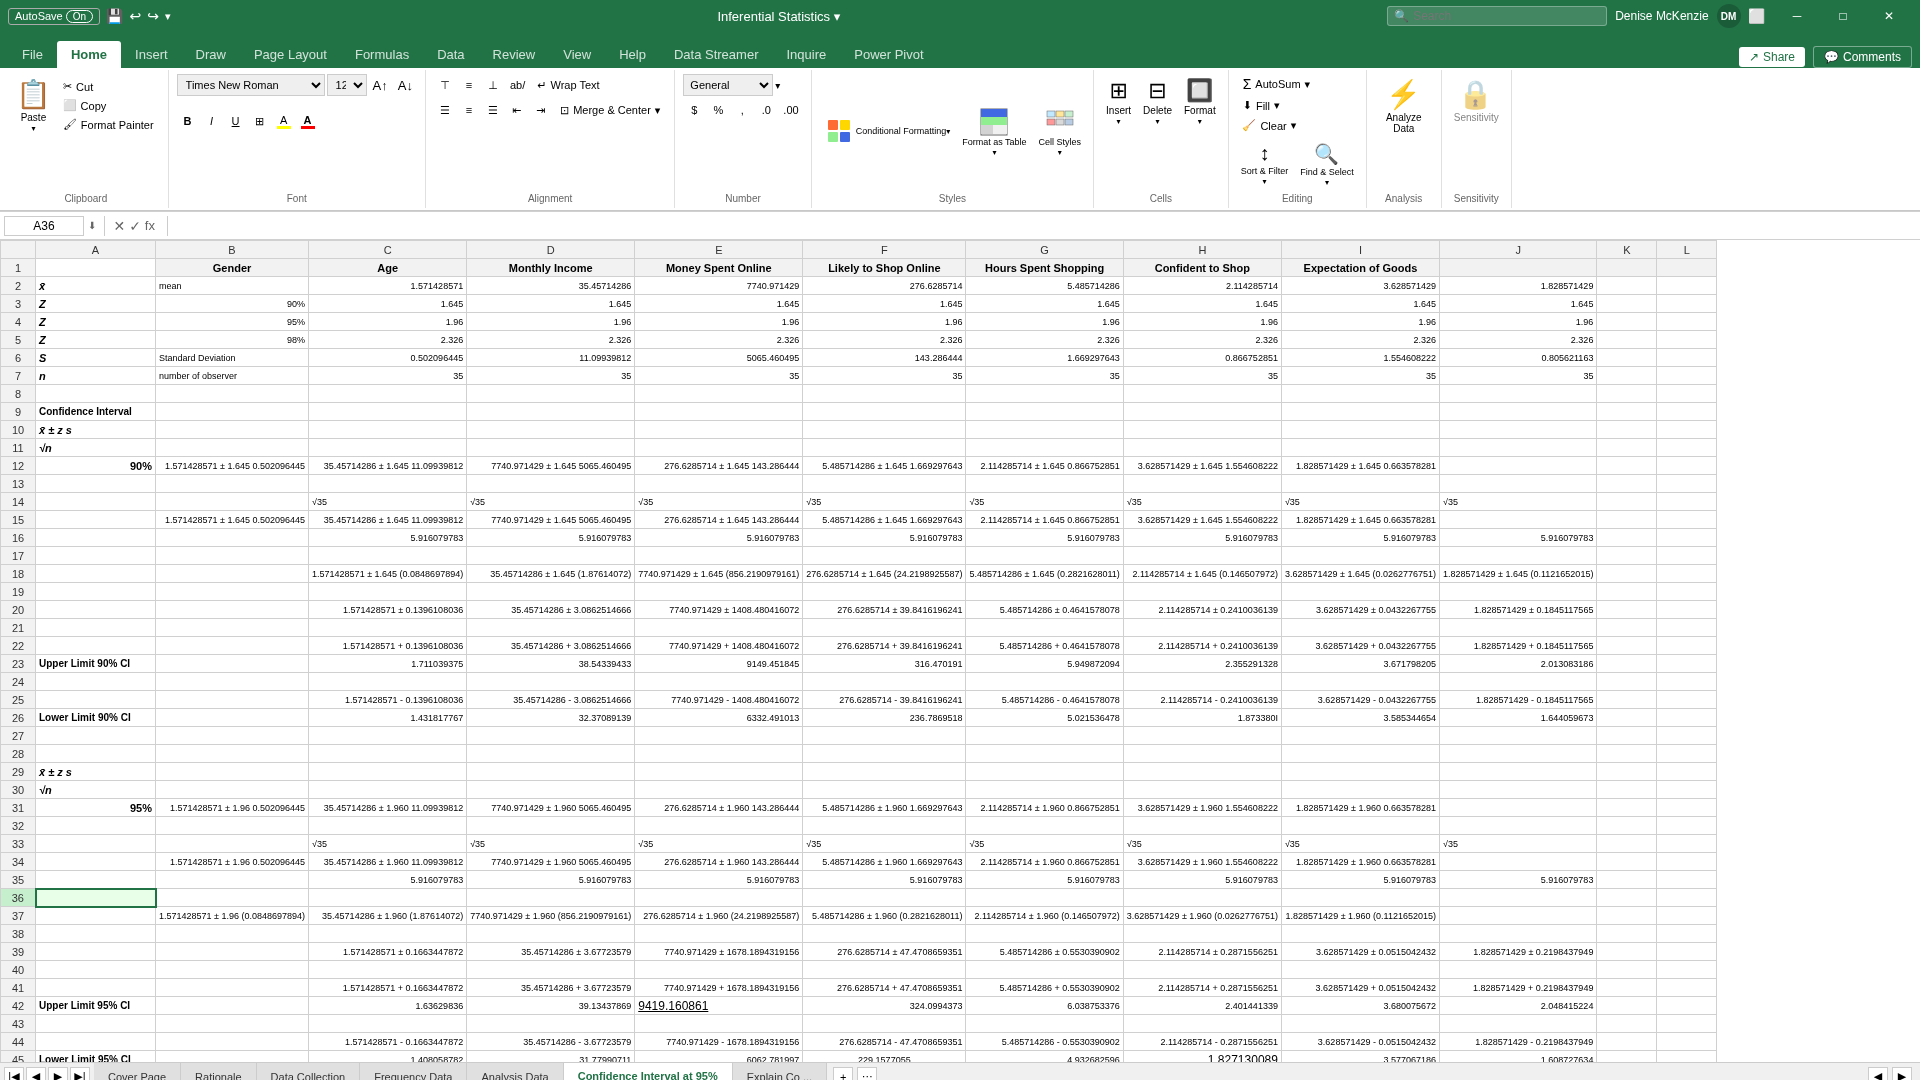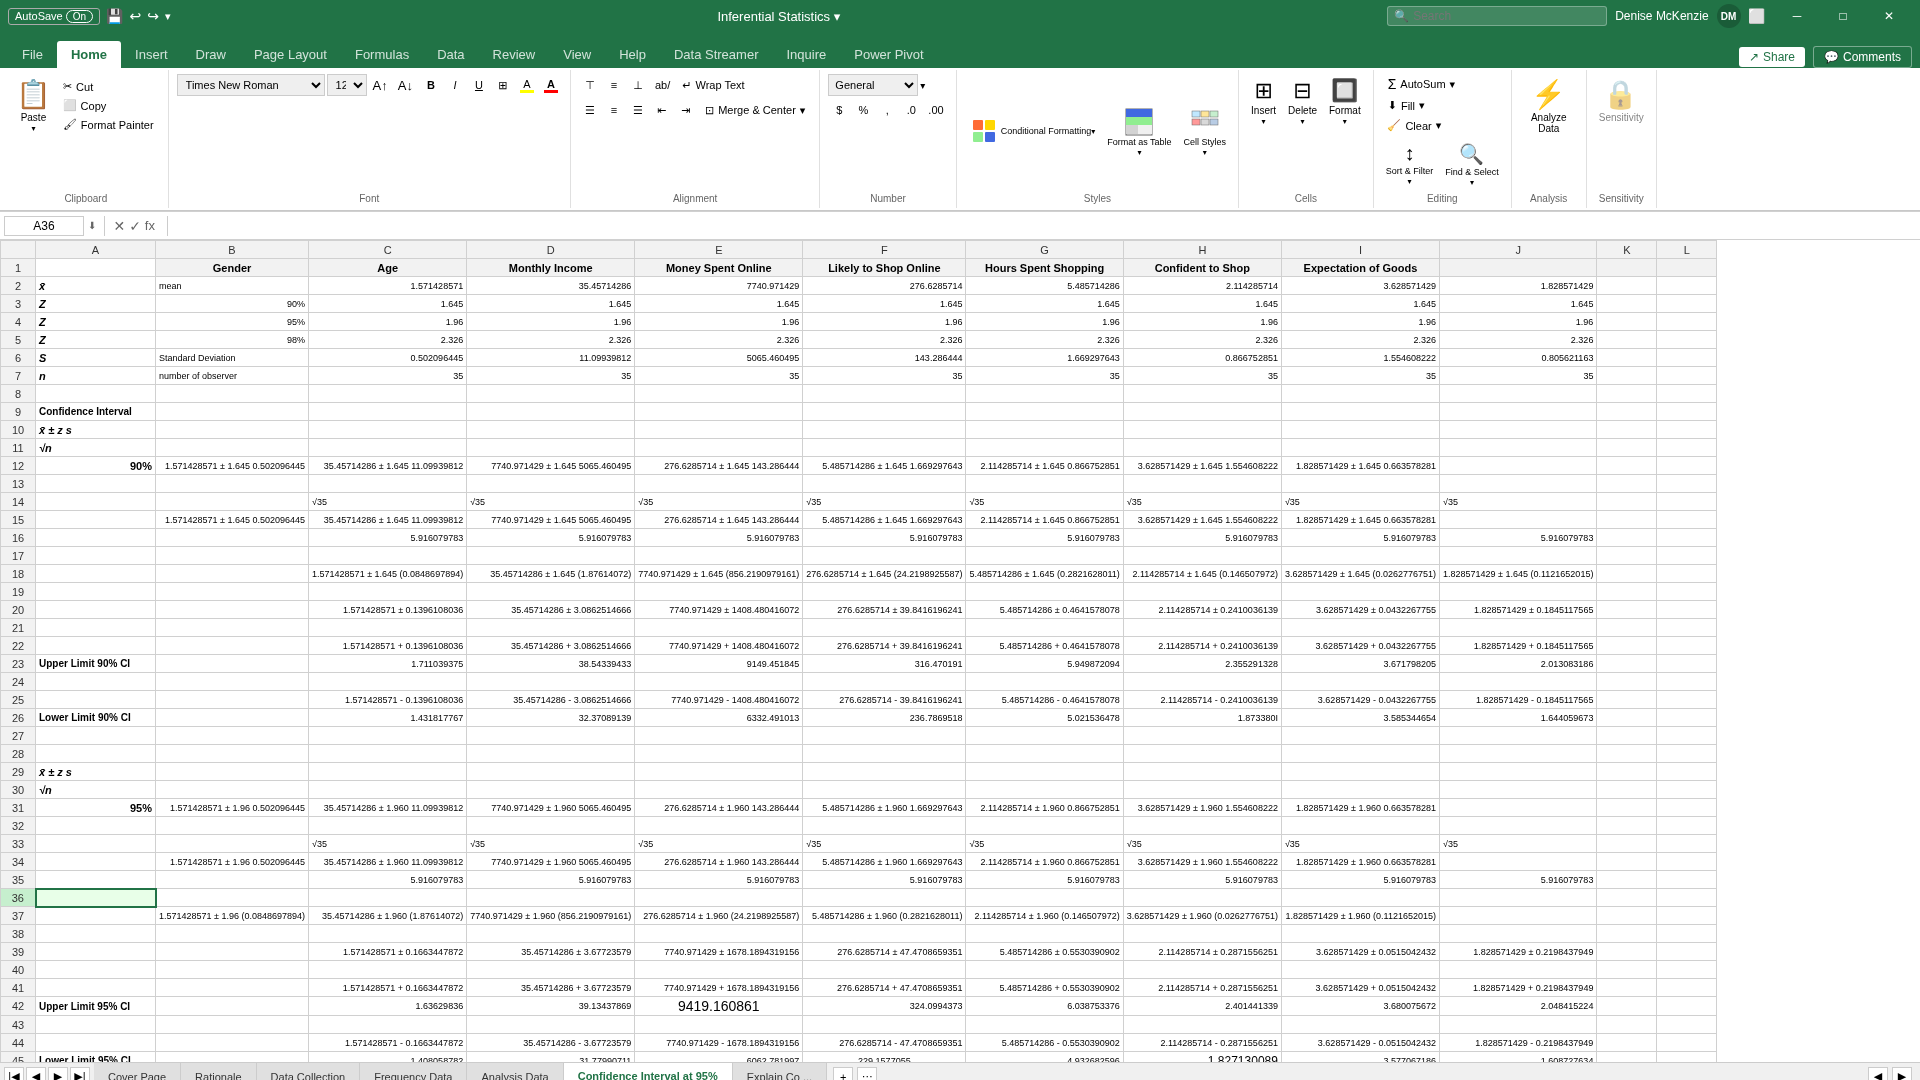--- a/index.html
+++ b/index.html
@@ -176,21 +176,21 @@
               <span>🖌</span>
               <span>Format Painter</span>
             </div>
           </div>
         </div>
       </div>
       <div class="ribbon-group-label">Clipboard</div>
     </div>
 
     <div class="ribbon-group">
-      <div class="ribbon-group-content" style="flex-direction:row;gap:3px;">
+      <div class="ribbon-group-content" style="flex-direction:column;gap:14px;">
         <div class="toolbar-row">
           <select class="font-selector">
             <option>Times New Roman</option>
           </select>
           <select class="font-size-selector">
             <option>12</option>
           </select>
           <div class="tb-btn" style="font-size:13px;">A↑</div>
           <div class="tb-btn" style="font-size:13px;">A↓</div>
         </div>
@@ -1044,21 +1044,21 @@
             <td style="font-size: 9px; text-align: right;">1.828571429 + 0.2198437949</td>
             <td style="font-size: 9px;"></td>
             <td style="font-size: 9px;"></td>
           </tr>
           <tr>
             <th class="row-header">42</th>
             <td style="font-weight: bold; font-size: 10px;">Upper Limit 95% CI</td>
             <td style="font-size: 9px;"></td>
             <td style="font-size: 9px; text-align: right;">1.63629836</td>
             <td style="font-size: 9px; text-align: right;">39.13437869</td>
-            <td style="font-size: 14px; text-align: center;">9419.160861</td>
+            <td style="font-size: 12px; text-align: left; text-decoration: underline;">9419.160861</td>
             <td style="font-size: 9px; text-align: right;">324.0994373</td>
             <td style="font-size: 9px; text-align: right;">6.038753376</td>
             <td style="font-size: 9px; text-align: right;">2.401441339</td>
             <td style="font-size: 9px; text-align: right;">3.680075672</td>
             <td style="font-size: 9px; text-align: right;">2.048415224</td>
             <td style="font-size: 9px;"></td>
             <td style="font-size: 9px;"></td>
           </tr>
           <tr>
             <th class="row-header">43</th>

